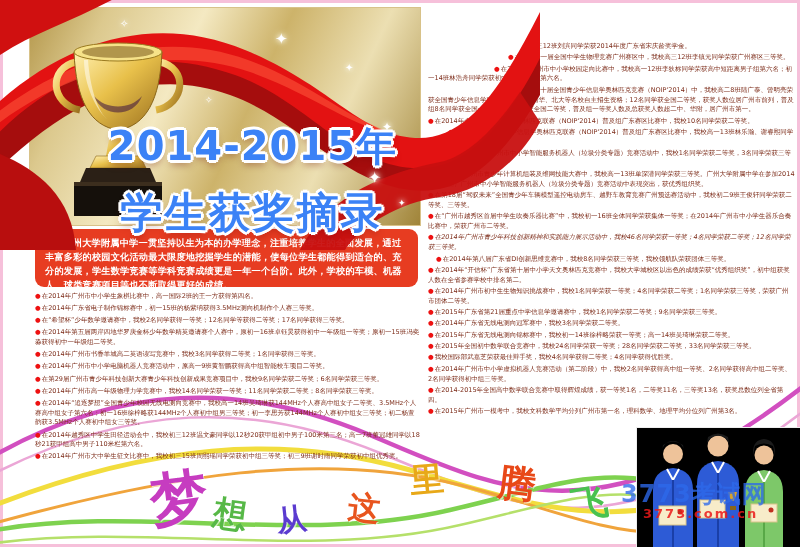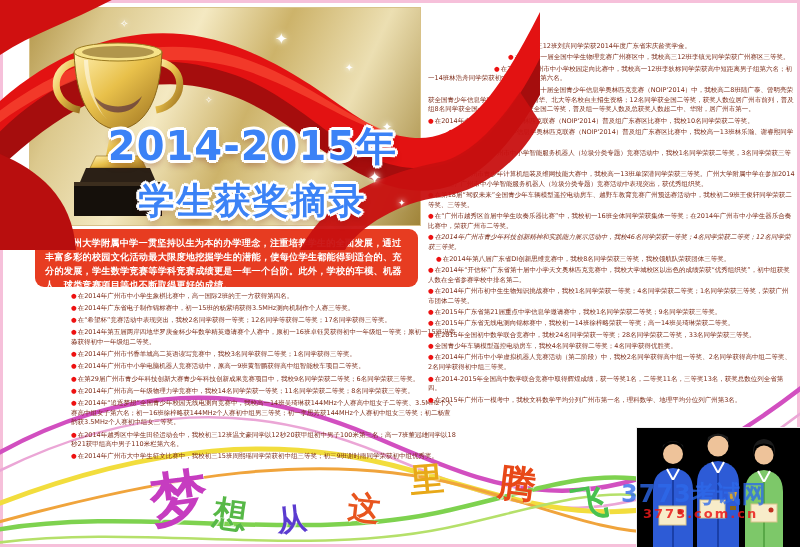--- a/index.html
+++ b/index.html
@@ -7,31 +7,31 @@
         font-family:"DejaVu Sans",sans-serif;box-shadow:inset 0 0 0 3px #f6c0da;}
   
   .gold-panel{position:absolute;left:30px;top:8px;width:390px;height:217px;
     background:linear-gradient(115deg,#b3964a 0%,#dcc98e 16%,#f4e9c2 36%,#cdb36a 54%,#ecdfb2 74%,#a08439 100%);
     box-shadow:0 0 0 1px #d8c289;}
   .ribbon-svg{position:absolute;left:0;top:0;width:540px;height:250px;z-index:3;}
   .trophy-svg{position:absolute;left:38px;top:30px;width:160px;height:195px;z-index:4;}
   .sparkle{position:absolute;color:#fff;z-index:4;text-shadow:0 0 5px #fff,0 0 9px #fffbe0;pointer-events:none;}
   .title{position:absolute;left:100px;top:119px;width:305px;text-align:center;z-index:5;font-weight:bold;color:#3b82f6;}
   .title .l1{font-size:40px;letter-spacing:1px;}
-  .title .l2{font-size:36px;margin-top:3px;letter-spacing:2px;}
+  .title .l2{font-size:42px;margin-top:11px;letter-spacing:2px;}
   .title .l1,.title .l2{
     text-shadow:-2px -2px 0 #fff,2px -2px 0 #fff,-2px 2px 0 #fff,2px 2px 0 #fff,
                 0 -3px 0 #fff,0 3px 0 #fff,-3px 0 0 #fff,3px 0 0 #fff,0 5px 7px rgba(100,0,0,.35);}
   
   .intro-box{position:absolute;left:35px;top:229px;width:383px;height:58px;box-sizing:border-box;
     background:#e73c21;border-radius:9px;padding:7px 10px 6px;z-index:2;
     color:#fff;font-weight:bold;font-size:9.2px;line-height:1.52;text-indent:2em;letter-spacing:.2px;}
   
   .awards{position:absolute;z-index:2;color:#7c2b18;font-size:6.5px;line-height:1.5;}
-  .awards-left{left:35px;top:292px;width:385px;margin-left:36px;}
+  .awards-left{left:35px;top:292px;width:385px;}
   .awards-right{left:428px;top:42px;width:367px;}
   .award-item{margin-bottom:2.4px;}
   .awards-right .award-item{margin-bottom:1.6px;}
   .bullet{color:#ee1111;margin-right:1px;}
   
   .waves-svg{position:absolute;left:0;top:355px;width:800px;height:192px;z-index:1;}
   .slogan-layer{position:absolute;left:0;top:0;width:800px;height:547px;z-index:2;pointer-events:none;}
   .slogan-char{position:absolute;font-weight:bold;text-shadow:1px 1px 0 rgba(255,255,255,.6);}
   
   .photo{position:absolute;left:637px;top:428px;width:163px;height:119px;background:#000000;z-index:3;
@@ -92,21 +92,21 @@
     <div class="l1">2014-2015年</div>
     <div class="l2">学生获奖摘录</div>
   </div>
 
   <div class="intro-box">广州大学附属中学一贯坚持以生为本的办学理念，注重培养学生的全面发展，通过丰富多彩的校园文化活动最大限度地挖掘学生的潜能，使每位学生都能得到适合的、充分的发展，学生数学竞赛等学科竞赛成绩更是一年一个台阶。此外，学校的车模、机器人、球类竞赛项目等也不断取得更好的成绩。</div>
 
   <div class="awards awards-left">
 
   <div class="award-item"><span class="bullet">●</span><span>在2014年广州市中小学生象棋比赛中，高一国际2班的王一方获得第四名。</span></div>
       <div class="award-item"><span class="bullet">●</span><span>在2014年广东省电子制作锦标赛中，初一15班的杨紫珃获得3.5MHz测向机制作个人赛三等奖。</span></div>
-      <div class="award-item"><span class="bullet">●</span><span>在“希望杯”竞赛活动中表现突出，我校2名同学获得一等奖；12名同学等获得二等奖；17名同学获得三等奖。</span></div>
+      <div class="award-item"><span class="bullet">●</span><span>在“希望杯”少年数学邀请赛中，我校2名同学获得一等奖；12名同学等获得二等奖；17名同学获得三等奖。</span></div>
       <div class="award-item"><span class="bullet">●</span><span>在2014年第五届两岸四地华罗庚金杯少年数学精英邀请赛个人赛中，原初一16班卓钰炅获得初中一年级组一等奖；原初一15班冯奕淼获得初中一年级组二等奖。</span></div>
       <div class="award-item"><span class="bullet">●</span><span>在2014年广州市书香羊城高二英语读写竞赛中，我校3名同学获得二等奖；1名同学获得三等奖。</span></div>
       <div class="award-item"><span class="bullet">●</span><span>在2014年广州市中小学电脑机器人竞赛活动中，原高一9班黄智鹏获得高中组智能校车项目二等奖。</span></div>
       <div class="award-item"><span class="bullet">●</span><span>在第29届广州市青少年科技创新大赛青少年科技创新成果竞赛项目中，我校9名同学荣获二等奖；6名同学荣获三等奖。</span></div>
       <div class="award-item"><span class="bullet">●</span><span>在2014年广州市高一年级物理力学竞赛中，我校14名同学荣获一等奖；11名同学荣获二等奖；8名同学荣获三等奖。</span></div>
       <div class="award-item"><span class="bullet">●</span><span>在2014年“追逐梦想”全国青少年校园无线电测向竞赛中，我校高一14班吴琦琳获144MHz个人赛高中组女子二等奖、3.5MHz个人赛高中组女子第六名；初一16班徐梓略获144MHz个人赛初中组男三等奖；初一李思芳获144MHz个人赛初中组女三等奖；初二杨萱韵获3.5MHz个人赛初中组女三等奖。</span></div>
       <div class="award-item"><span class="bullet">●</span><span>在2014年越秀区中学生田径运动会中，我校初三12班温文豪同学以12秒20获甲组初中男子100米第三名；高一7班董冠雄同学以18秒21获甲组高中男子110米栏第六名。</span></div>
       <div class="award-item"><span class="bullet">●</span><span>在2014年广州市大中学生征文比赛中，我校初三15班周熙瑶同学荣获初中组三等奖；初三9班谢时雨同学荣获初中组优秀奖。</span></div>
     </div>
 
@@ -120,23 +120,24 @@
       <div class="award-item" style="text-indent: 20px;"><span class="bullet">●</span><span>在2014年全国青少年信息学奥林匹克联赛（NOIP'2014）普及组广东赛区比赛中，我校高一13班林乐瀚、谢睿熙同学荣获三等奖。</span></div>
       <div class="award-item" style="text-indent: 0px;"><span class="bullet">●</span><span>在2014年（首届）广州市中小学智能服务机器人（垃圾分类专题）竞赛活动中，我校1名同学荣获二等奖，3名同学荣获三等奖。</span></div>
       <div class="award-item" style="text-indent: 0px;"><span class="bullet">●</span><span>在2014年广州市青少年计算机组装及维网技能大赛中，我校高一13班单深潜同学荣获三等奖。广州大学附属中学在参加2014年（首届）广州市中小学智能服务机器人（垃圾分类专题）竞赛活动中表现突出，获优秀组织奖。</span></div>
       <div class="award-item" style="text-indent: 0px;"><span class="bullet">●</span><span>在第18届“驾驭未来”全国青少年车辆模型遥控电动房车、越野车教育竞赛广州预选赛活动中，我校初二9班王俊轩同学荣获二等奖、三等奖。</span></div>
       <div class="award-item" style="text-indent: 0px;"><span class="bullet">●</span><span>在“广州市越秀区首届中学生吹奏乐器比赛”中，我校初一16班全体同学荣获集体一等奖；在2014年广州市中小学生器乐合奏比赛中，荣获广州市二等奖。</span></div>
       <div class="award-item" style="text-indent: 0px; font-style: italic;"><span class="bullet">●</span><span>在2014年广州市青少年科技创新精神和实践能力展示活动中，我校46名同学荣获一等奖；4名同学荣获二等奖；12名同学荣获三等奖。</span></div>
       <div class="award-item" style="text-indent: 0px; margin-left: 8px;"><span class="bullet">●</span><span>在2014年第八届广东省DI创新思维竞赛中，我校8名同学荣获三等奖，我校领航队荣获团体三等奖。</span></div>
       <div class="award-item" style="text-indent: 0px;"><span class="bullet">●</span><span>在2014年“开信杯”广东省第十届中小学天文奥林匹克竞赛中，我校大学城校区以出色的成绩荣获“优秀组织奖”，初中组获奖人数在全省参赛学校中排名第二。</span></div>
       <div class="award-item" style="text-indent: 0px;"><span class="bullet">●</span><span>在2014年广州市初中生生物知识挑战赛中，我校1名同学荣获一等奖；4名同学荣获二等奖；1名同学荣获三等奖，荣获广州市团体二等奖。</span></div>
       <div class="award-item" style="text-indent: 0px;"><span class="bullet">●</span><span>在2015年广东省第21届重点中学信息学邀请赛中，我校1名同学荣获二等奖；9名同学荣获三等奖。</span></div>
+      <div class="award-item" style="text-indent: 0px;"><span class="bullet">●</span><span>在2014年广东省无线电测向冠军赛中，我校3名同学荣获二等奖。</span></div>
       <div class="award-item" style="text-indent: 0px;"><span class="bullet">●</span><span>在2015年广东省无线电测向锦标赛中，我校初一14班徐梓略荣获一等奖；高一14班吴琦琳荣获二等奖。</span></div>
       <div class="award-item" style="text-indent: 0px;"><span class="bullet">●</span><span>在2015年全国初中数学联合竞赛中，我校24名同学荣获一等奖；28名同学荣获二等奖，33名同学荣获三等奖。</span></div>
-      <div class="award-item" style="text-indent: 0px;"><span class="bullet">●</span><span>全国青少年车辆模型遥控电动房车，我校4名同学获得二等奖；4名同学获得优胜奖。</span></div>
+      <div class="award-item" style="text-indent: 0px;"><span class="bullet">●</span><span>我校国际部武嘉芝荣获最佳辩手奖，我校4名同学获得二等奖；4名同学获得优胜奖。</span></div>
       <div class="award-item" style="text-indent: 0px;"><span class="bullet">●</span><span>在2014年广州市中小学虚拟机器人竞赛活动（第二阶段）中，我校2名同学获得高中组一等奖、2名同学获得高中组二等奖、2名同学获得初中组三等奖。</span></div>
       <div class="award-item" style="text-indent: 0px;"><span class="bullet">●</span><span>在2014-2015年全国高中数学联合竞赛中取得辉煌成绩，获一等奖1名，二等奖11名，三等奖13名，获奖总数位列全省第四。</span></div>
       <div class="award-item" style="text-indent: 0px;"><span class="bullet">●</span><span>在2015年广州市一模考中，我校文科数学平均分列广州市第一名，理科数学、地理平均分位列广州第3名。</span></div>
     </div>
 
   <svg class="waves-svg" viewBox="0 0 800 192" aria-hidden="true">
     <path d="M-5,100 C120,30 240,25 370,80 S600,190 805,30" stroke="#d24fc0" stroke-width="4.5" fill="none" stroke-linecap="round"></path>
     <path d="M-5,118 C130,50 250,45 380,98 S610,205 805,55" stroke="#eba6d6" stroke-width="2.5" fill="none" stroke-linecap="round"></path>
     <path d="M-5,150 C150,90 280,78 410,115 S640,195 805,95" stroke="#f2dd3d" stroke-width="5" fill="none" stroke-linecap="round"></path>
     <path d="M-5,168 C170,120 320,95 460,130 S660,215 805,135" stroke="#f0a43c" stroke-width="3" fill="none" stroke-linecap="round"></path>

